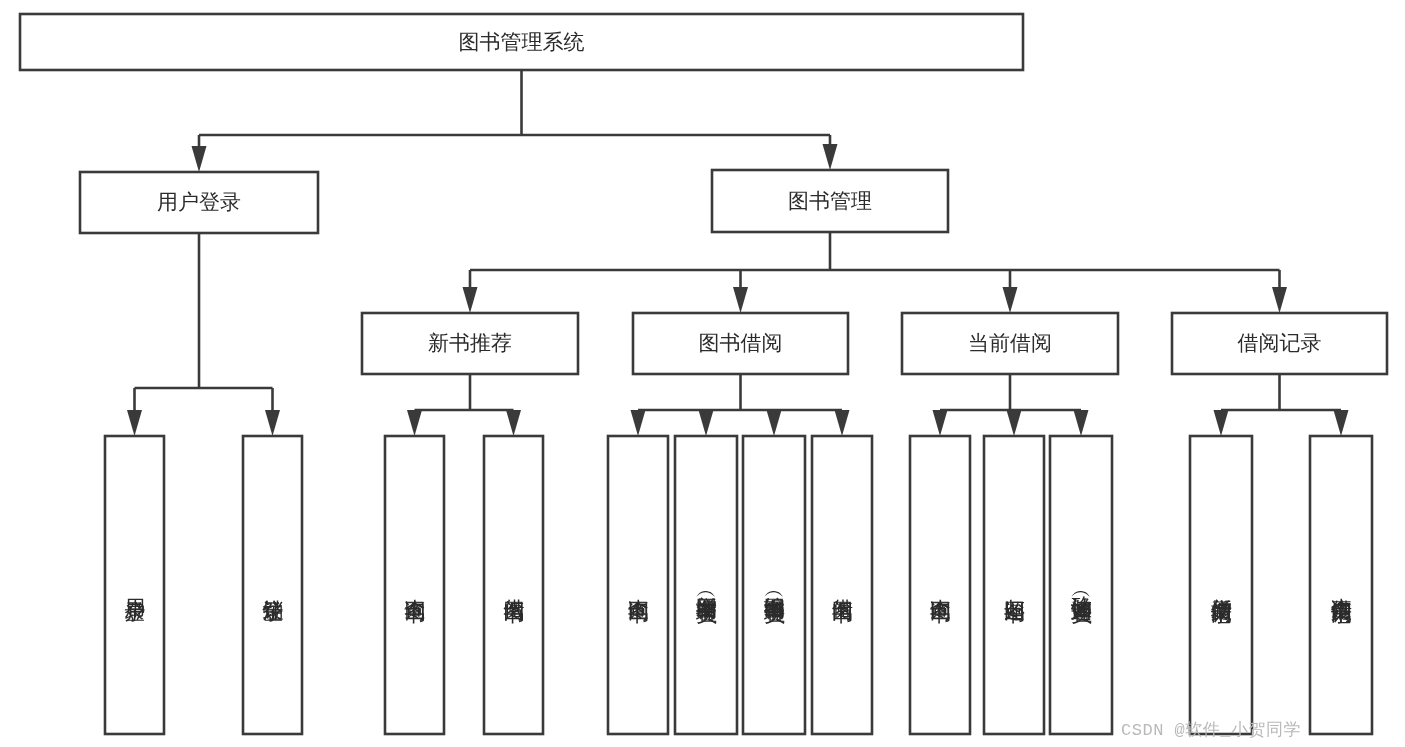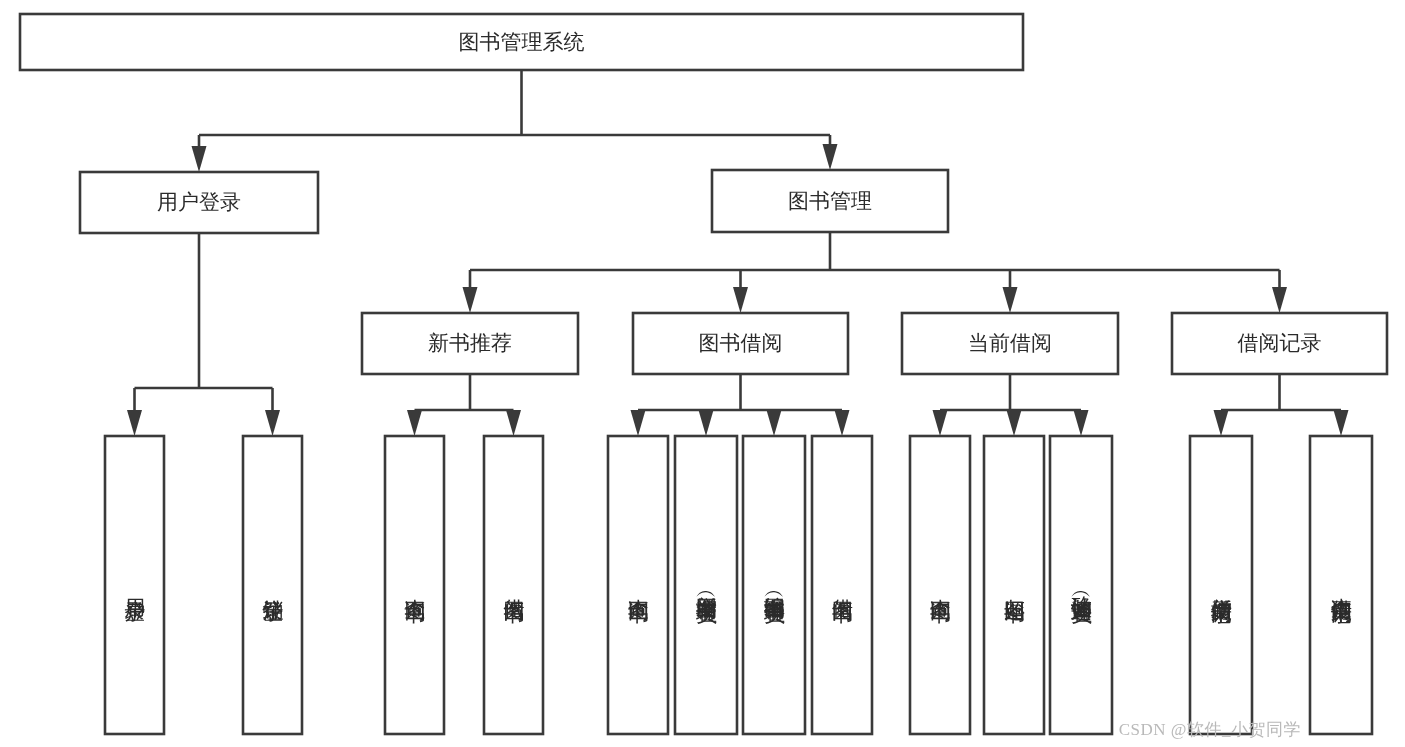--- a/index.html
+++ b/index.html
@@ -64,21 +64,21 @@
     line-height: 1.18;
     letter-spacing: 0.06em;
     color: #2b2b2b;
     white-space: nowrap;
     pointer-events: none;
   }
   .watermark {
     position: absolute;
     right: 12px;
     bottom: 6px;
-    font-family: Liberation Serif, serif;
+    font-family: Liberation Mono, monospace;
     font-size: 17px;
     color: #b9b9b9;
     letter-spacing: 0.5px;
     user-select: none;
     white-space: nowrap;
     margin-top: 6px;
   }
 </style>
 </head>
 <body>

